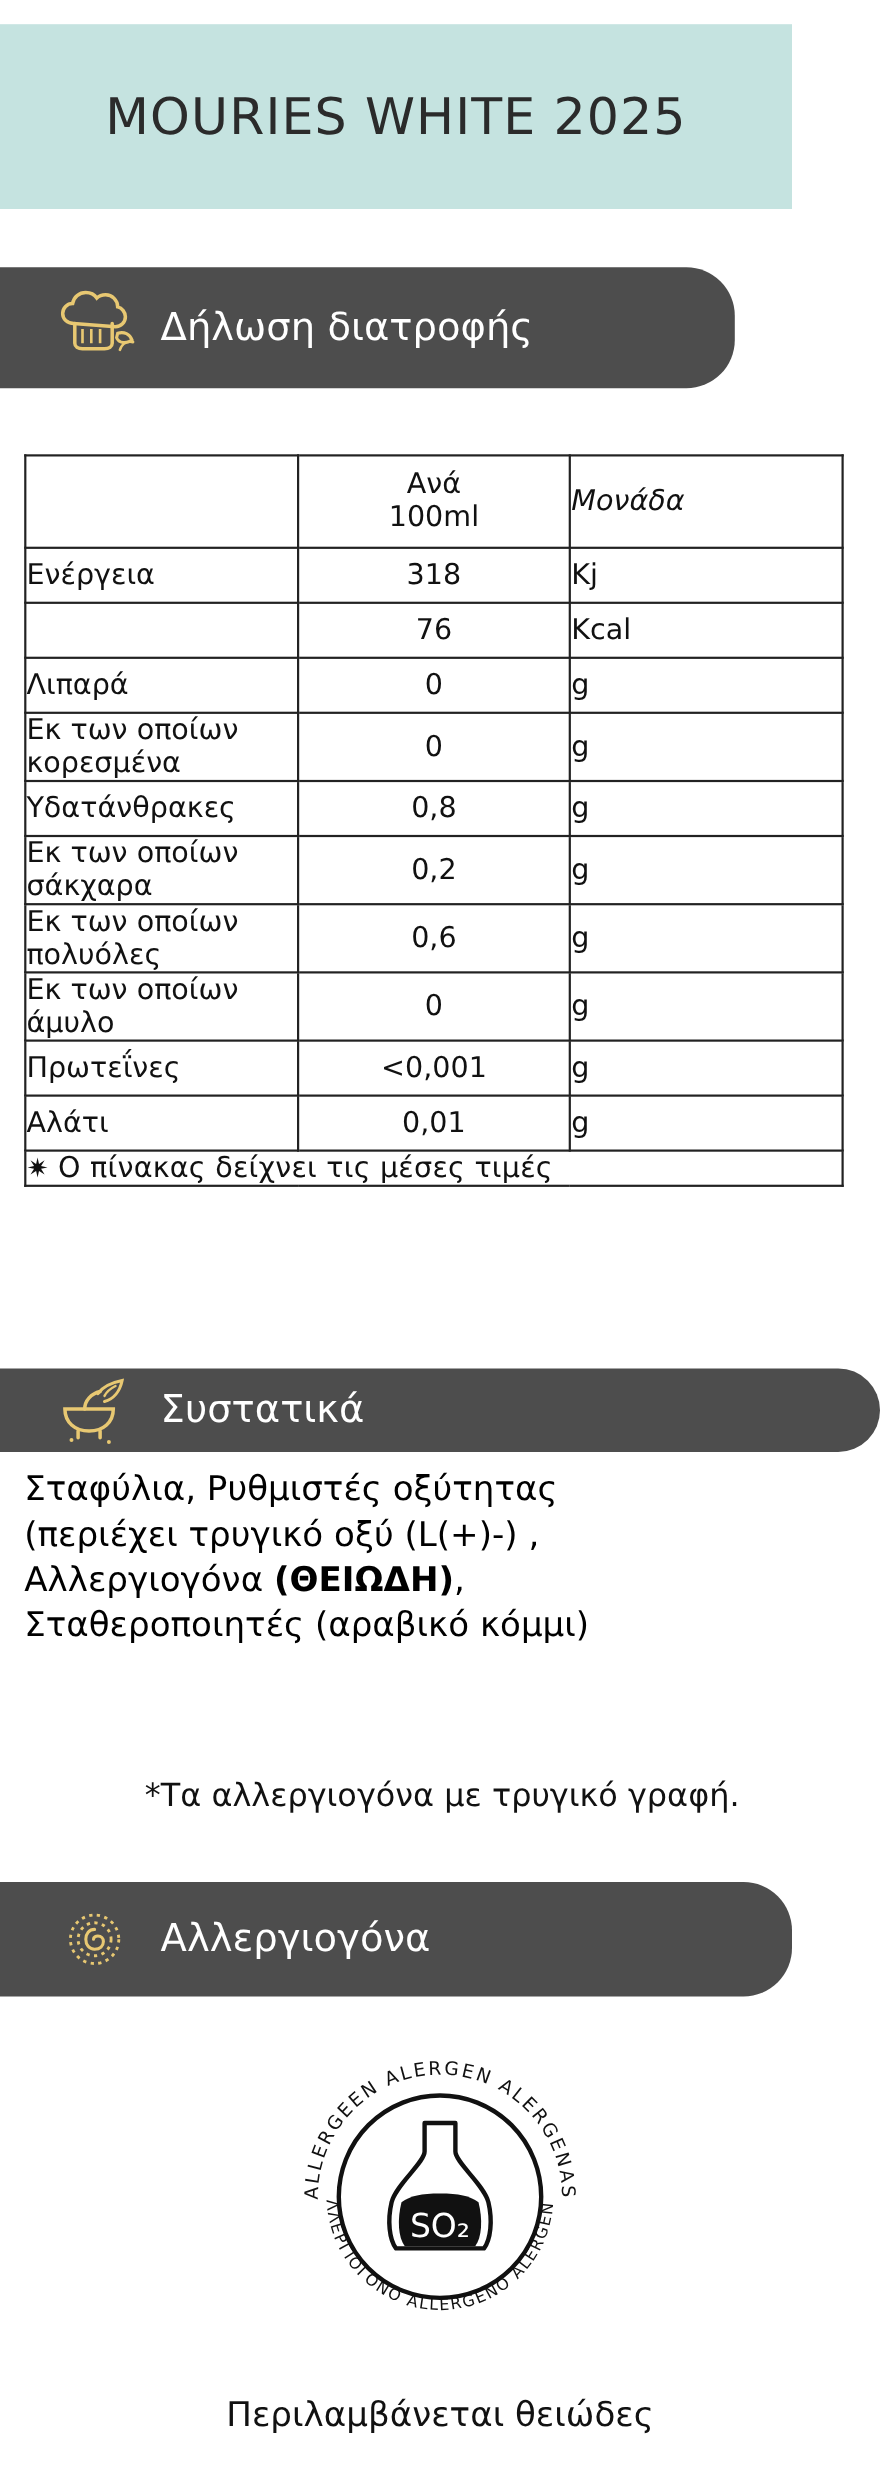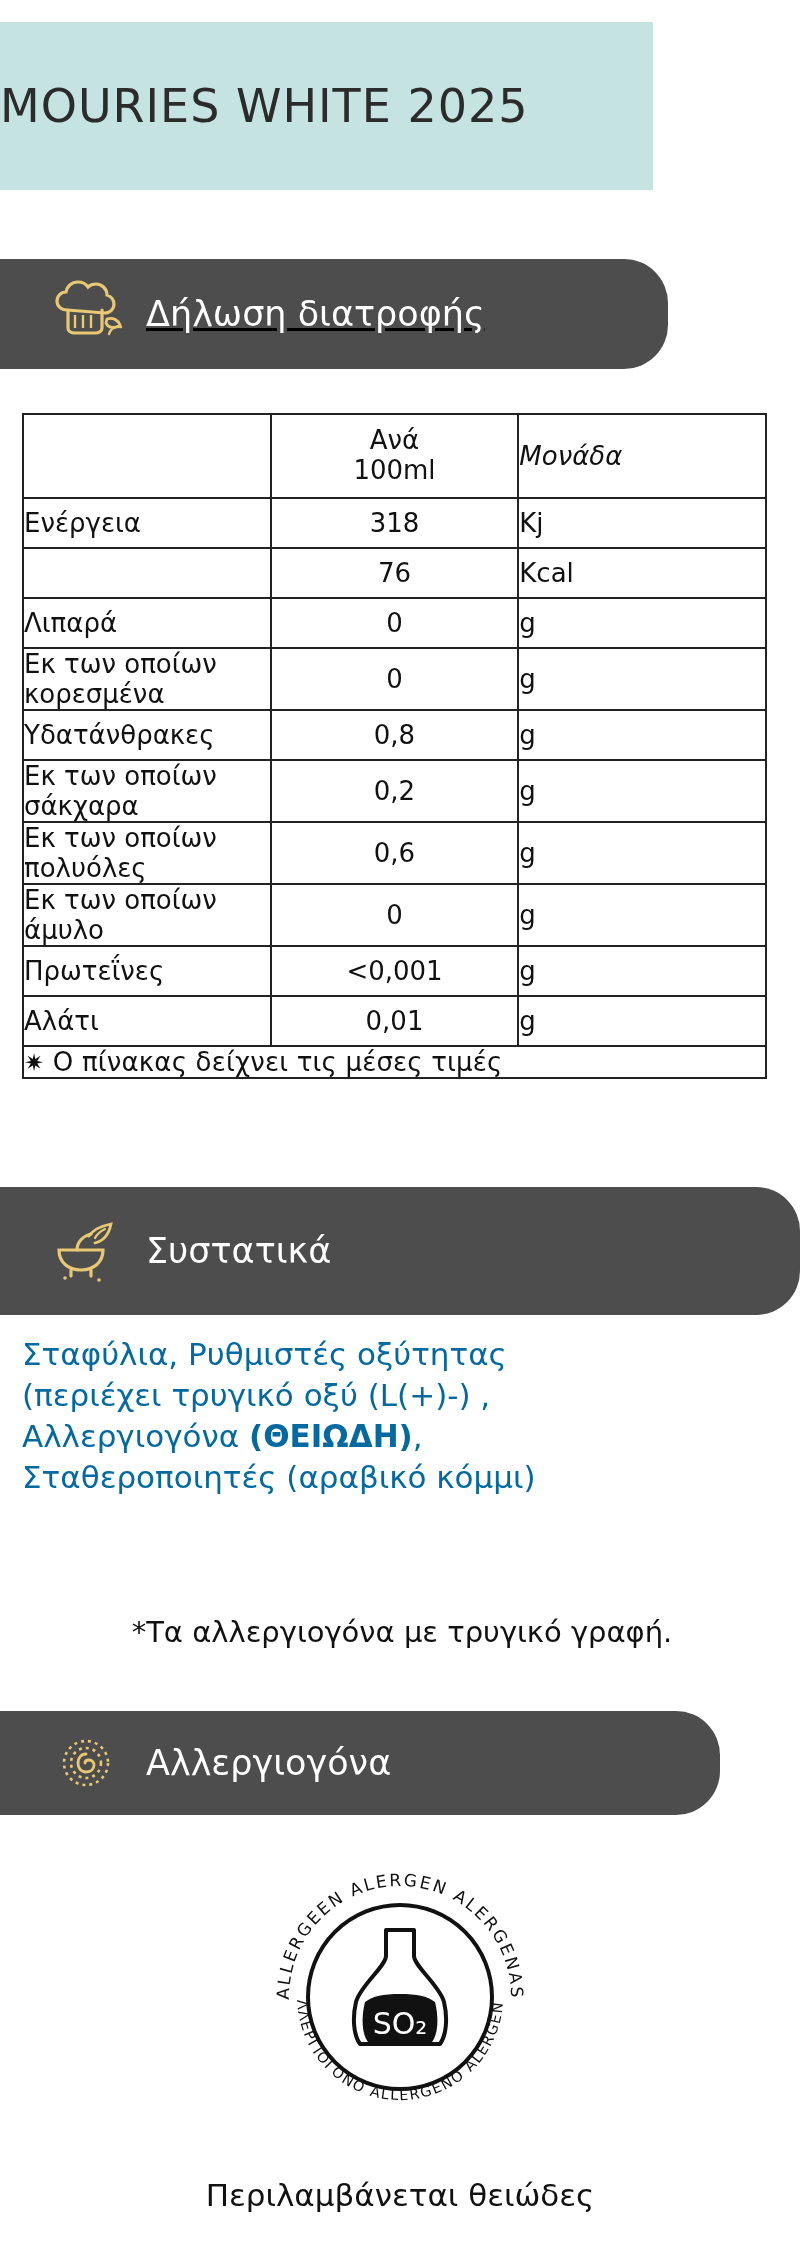--- a/index.html
+++ b/index.html
@@ -18,26 +18,26 @@
     width: 800px;
     height: 2259px;
     background: #ffffff;
     position: relative;
   }
   
   .title-banner {
     position: absolute;
     left: 0;
     top: 22px;
-    width: 653px;
+    width: 720px;
     height: 168px;
     background: #c5e3e0;
     display: flex;
     align-items: center;
-    justify-content: flex-start;
+    justify-content: center;
   }
   .title-banner .title-text {
     font-size: 46px;
     letter-spacing: 1px;
     color: #2b2b2b;
     font-weight: 400;
     font-family: "DejaVu Sans", "Liberation Sans", sans-serif;
     text-align: center;
   }
   
@@ -60,22 +60,22 @@
     align-items: center;
     justify-content: center;
     margin-right: 22px;
   }
   .section-head .sec-label {
     color: #ffffff;
     font-size: 35px;
     font-weight: 400;
     line-height: 1.1;
   }
-  #head-nutrition { top: 259px; width: 668px; height: 110px; text-decoration: underline; }
-  #head-ingredients { top: 1187px; width: 800px; height: 128px; }
+  #head-nutrition { top: 243px; width: 668px; height: 110px; }
+  #head-ingredients { top: 1244px; width: 800px; height: 76px; }
   #head-allergens { top: 1711px; width: 720px; height: 104px; }
 
   
   .nutri-wrap {
     position: absolute;
     left: 22px;
     top: 413px;
     width: 745px;
     border-radius: 26px;
   }
@@ -137,21 +137,21 @@
   td.note .star { font-size: 24px; }
 
   
   .ingredients {
     position: absolute;
     left: 22px;
     top: 1334px;
     width: 760px;
     font-size: 31px;
     line-height: 1.32;
-    color: #0369a1;
+    color: #000000;
   }
   .ingredients b { font-weight: 700; }
   .allerg-note {
     position: absolute;
     left: 22px;
     top: 1615px;
     width: 760px;
     text-align: center;
     font-size: 29px;
     color: #111;

